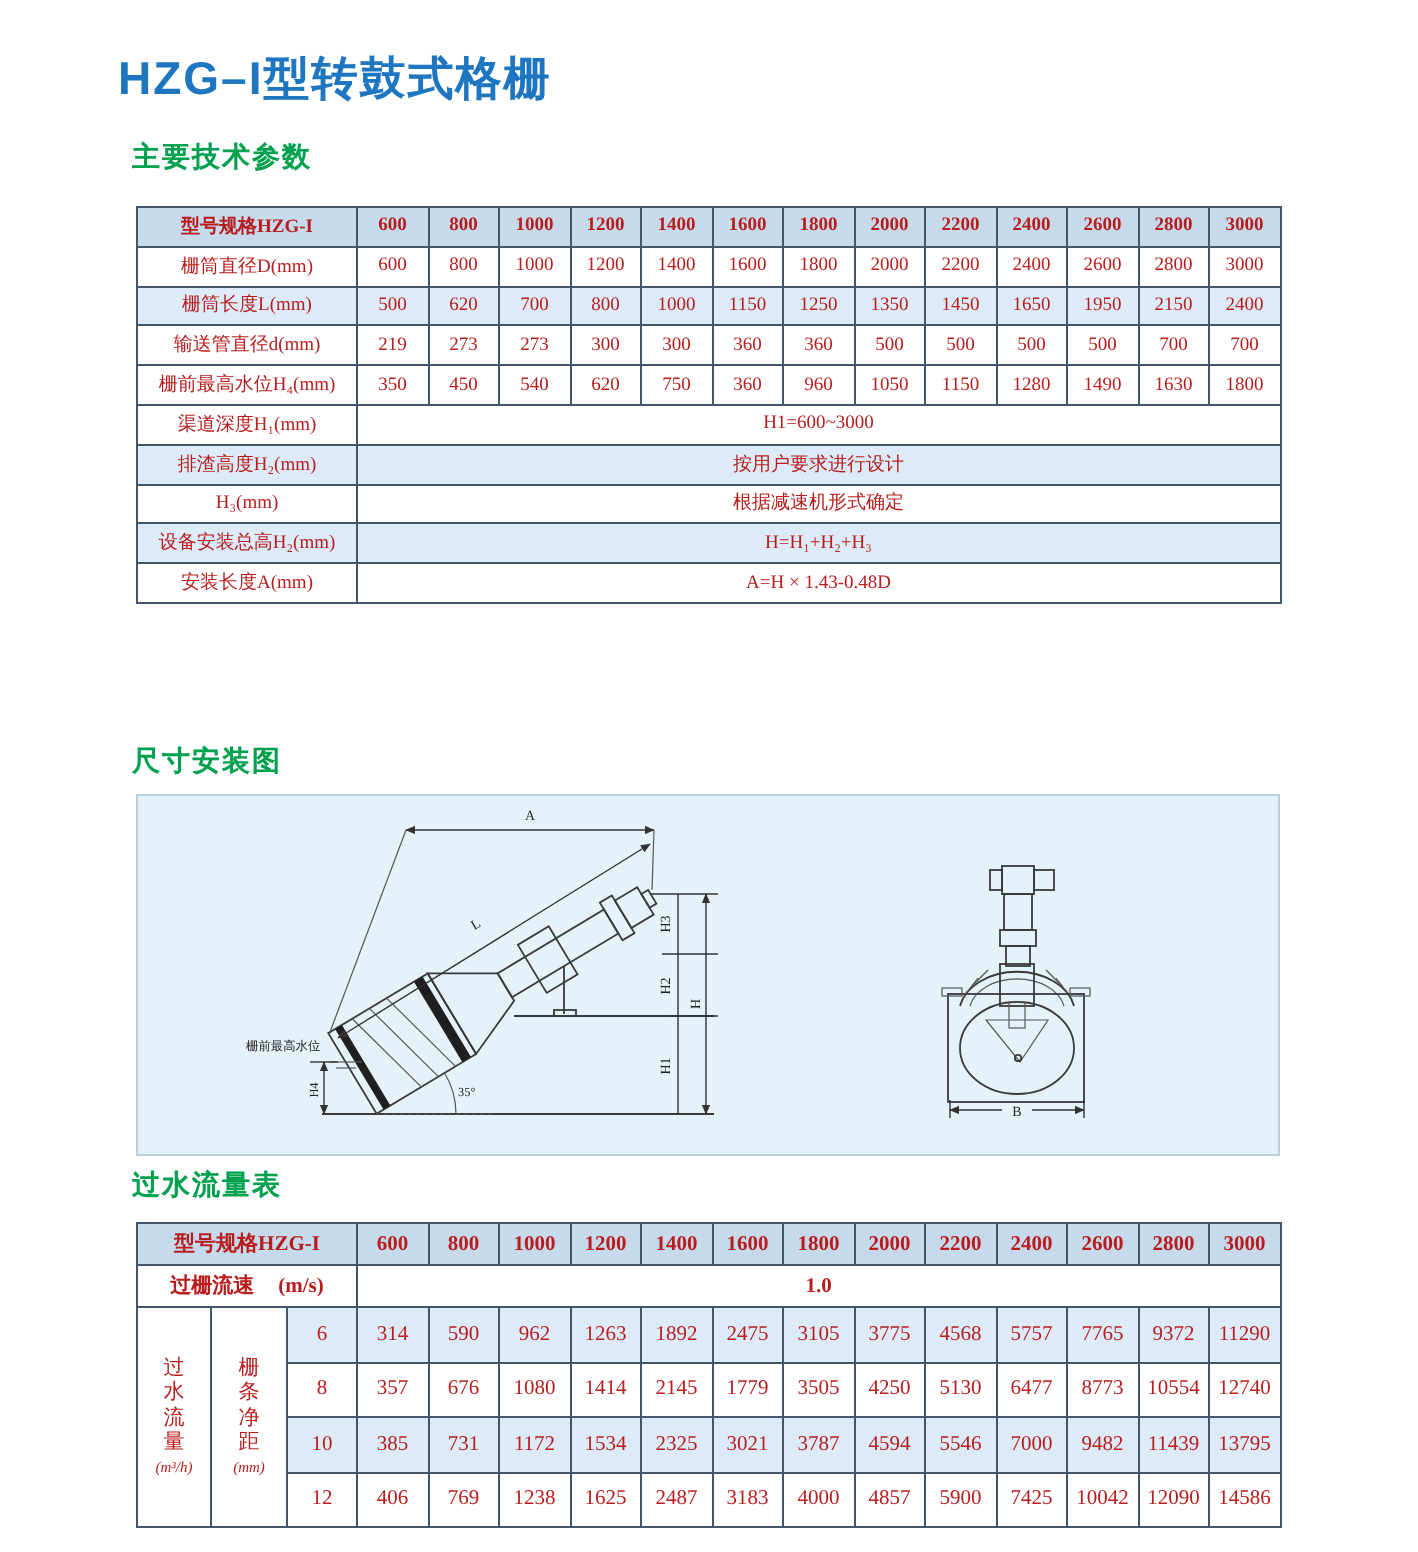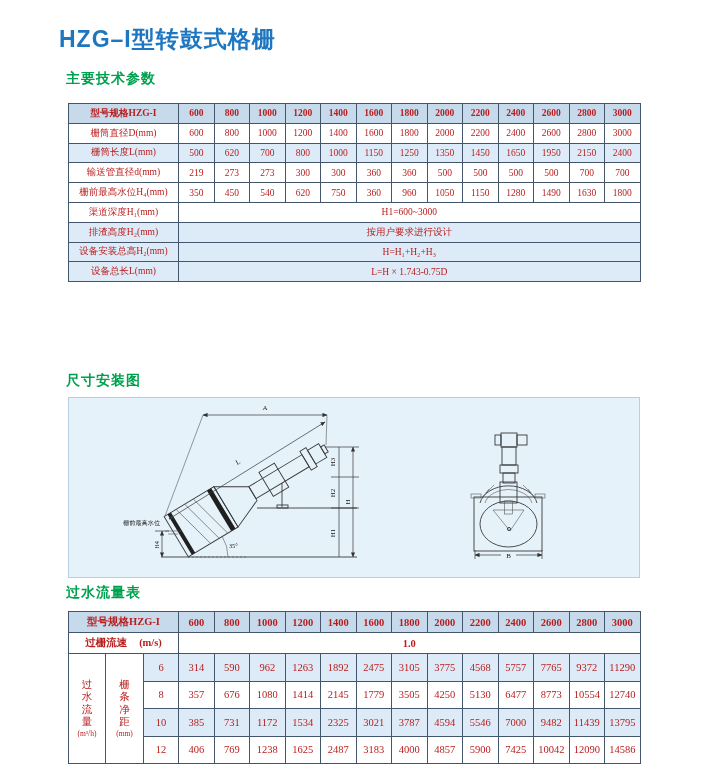--- a/index.html
+++ b/index.html
@@ -23,21 +23,21 @@
   tr.alt td{background:var(--table-alt-bg,#dcebf7);}
 
   #params-table td{height:18.8px;font-size:9.5px;}
   #params-table td.lbl{font-size:9.5px;}
 
   #flow-table tr.head td{height:20px;font-size:10.5px;}
   #flow-table tr.vel td{height:20px;font-size:10.5px;font-weight:bold;}
   #flow-table tr.drow td{height:26.5px;font-size:10.5px;}
   #flow-table td.vlab{background:#fff;vertical-align:middle;}
   .vchars div{line-height:12.5px;font-size:10.5px;}
-  .vunit{font-size:7.5px;line-height:10px;}
+  .vunit{font-size:7.5px;line-height:10px;font-style:italic;}
   .vel-unit{margin-left:12px;}
 
   .panel{position:absolute;left:68px;top:397px;width:570px;height:179px;
          background:var(--diagram-bg,#e6f2fa);border:1px solid #b9cfde;}
   .panel svg{display:block}
   .dwg{stroke:#3a3a3a;stroke-width:0.9;fill:none;}
   .dwg-thin{stroke:#555;stroke-width:0.6;fill:none;}
   .dwg-dark{fill:#1f1f1f;stroke:none;}
   .dim{stroke:#333;stroke-width:0.7;fill:none;}
   .dimtxt{font-family:"Liberation Serif","DejaVu Serif",serif;font-size:7px;fill:#222;}
@@ -151,27 +151,31 @@
           <td class="num">1800</td>
         </tr>
         <tr>
           <td class="lbl">渠道深度H₁(mm)</td>
           <td class="span-val" colspan="13">H1=600~3000</td>
         </tr>
         <tr class="alt">
           <td class="lbl">排渣高度H₂(mm)</td>
           <td class="span-val" colspan="13">按用户要求进行设计</td>
         </tr>
+        <tr>
+          <td class="lbl">H₃(mm)</td>
+          <td class="span-val" colspan="13">根据减速机形式确定</td>
+        </tr>
         <tr class="alt">
           <td class="lbl">设备安装总高H₂(mm)</td>
           <td class="span-val" colspan="13">H=H₁+H₂+H₃</td>
         </tr>
-        <tr class="alt">
-          <td class="lbl">设备总长L(mm)</td>
-          <td class="span-val" colspan="13">L=H × 1.743-0.75D</td>
+        <tr>
+          <td class="lbl">安装长度A(mm)</td>
+          <td class="span-val" colspan="13">A=H × 1.43-0.48D</td>
         </tr>
       </tbody>
   </table>
 
   <div class="sec" id="sec-drawing">尺寸安装图</div>
 
   <div class="panel">
     <svg width="570" height="179" viewBox="0 0 570 179">
       <defs>
         <marker id="ar" markerWidth="7" markerHeight="6" refX="6.5" refY="3" orient="auto-start-reverse">

